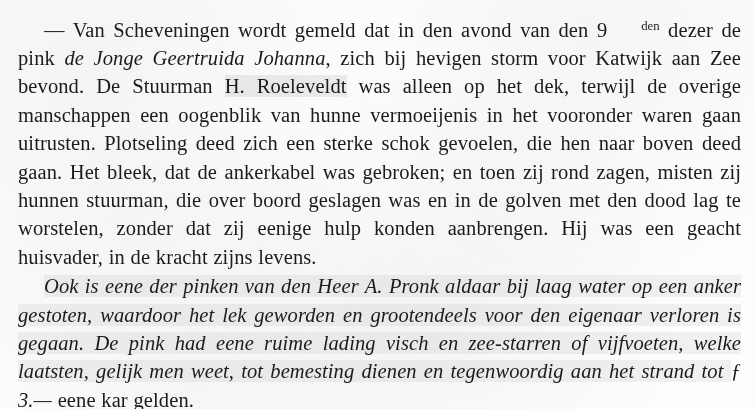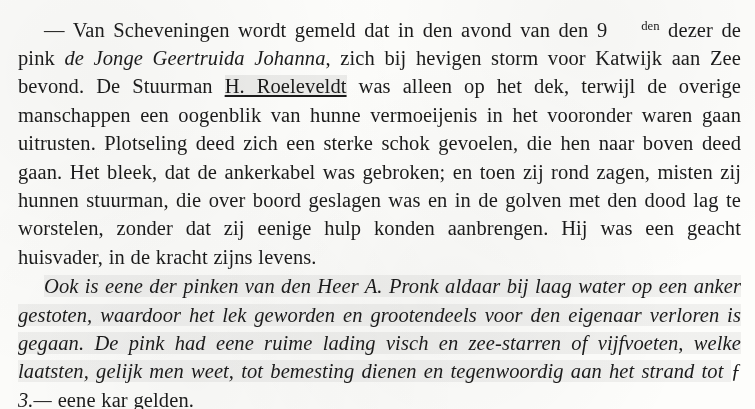--- a/index.html
+++ b/index.html
@@ -49,21 +49,20 @@
     width: 26px;
   }
   .dash {
     letter-spacing: 0;
   }
   .ital {
     font-style: italic;
   }
   .hl {
     background: rgba(0, 0, 0, 0.065);
-    text-decoration: underline;
   }
   sup.sup {
     font-size: 0.62em;
     vertical-align: 0.52em;
     letter-spacing: 0;
     margin-left: 34px;
   }
   .smear {
     background: linear-gradient(0deg, rgba(0,0,0,0.05), rgba(0,0,0,0.05));
     font-style: italic;

